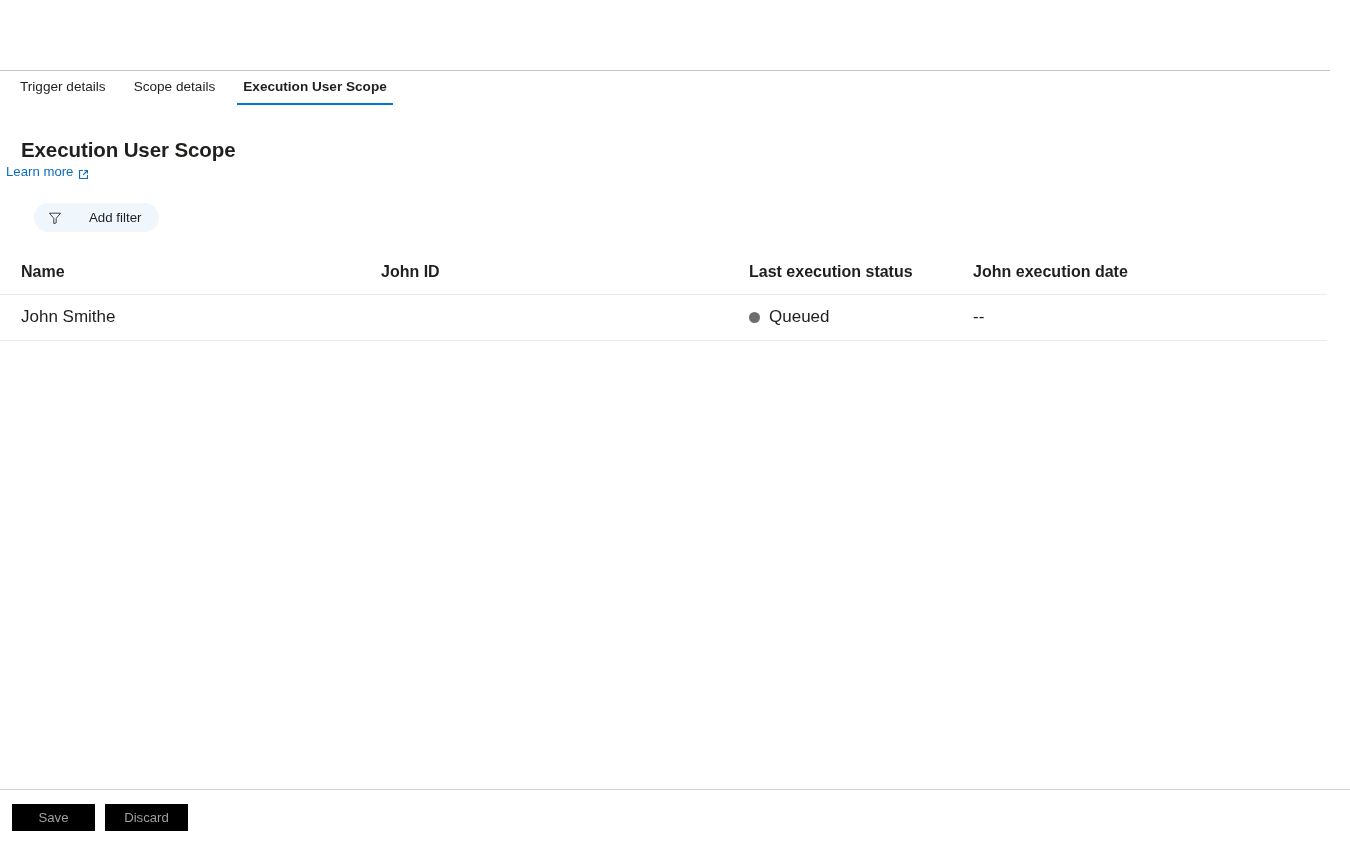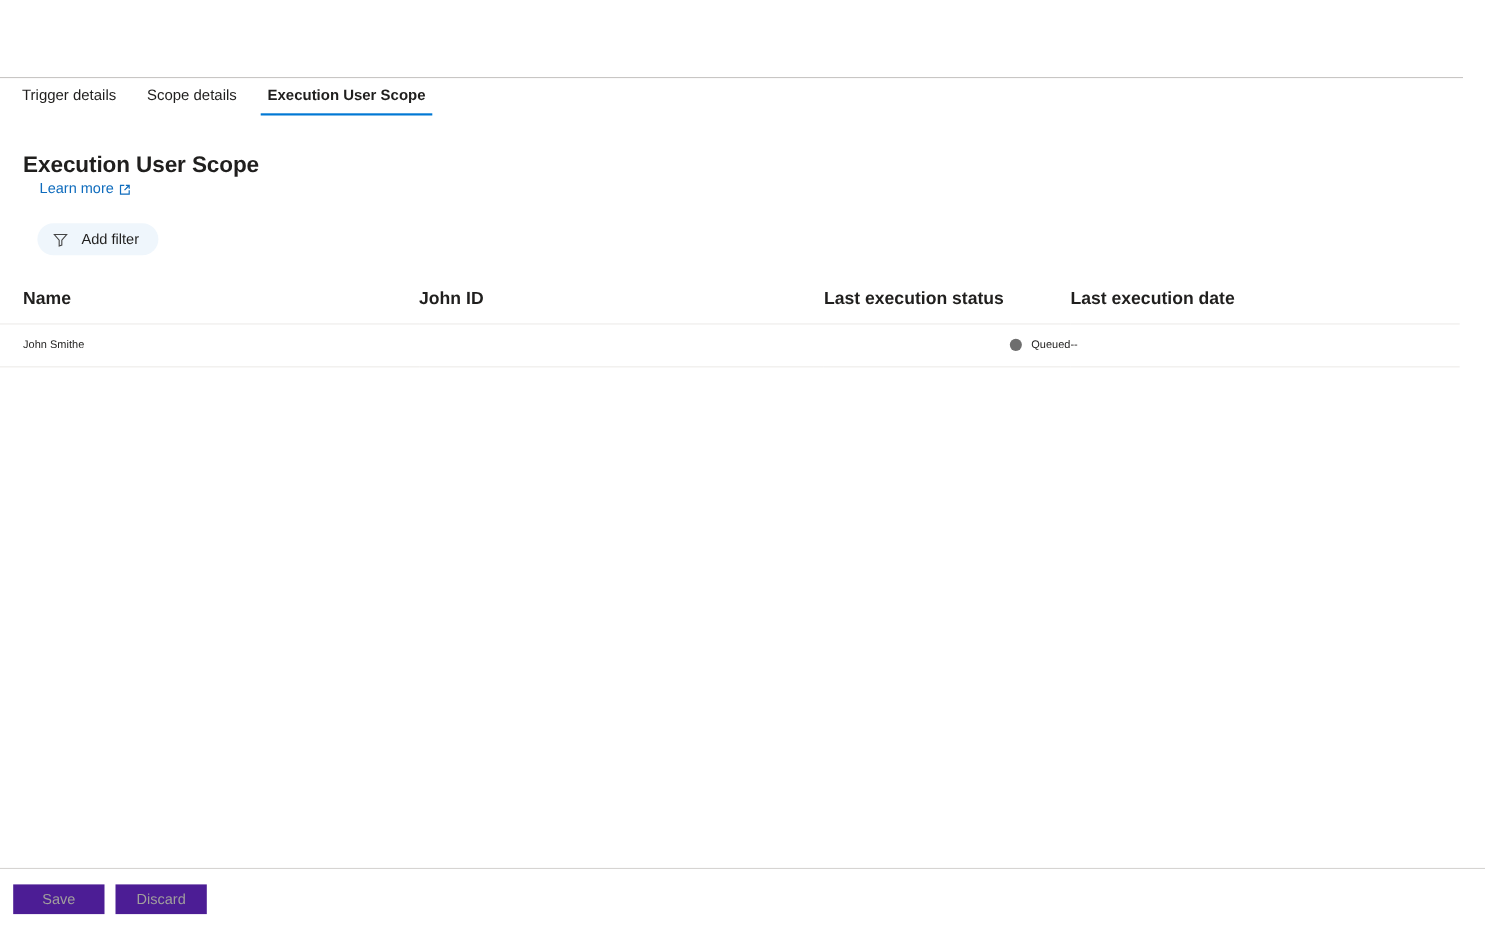--- a/index.html
+++ b/index.html
@@ -115,21 +115,21 @@
 
   .description {
     margin: 26px 0 0 21px;
     font-size: 13.2px;
     color: #201f1e;
     line-height: 1.38;
     max-width: 1000px;
   }
 
   .learn-more-wrap {
-    margin: 1px 0 0 36px;
+    margin: 1px 0 0 6px;
     display: inline-flex;
     align-items: center;
     gap: 5px;
   }
   .learn-more {
     font-size: 13.2px;
     color: #0f6cbd;
     text-decoration: none;
     cursor: pointer;
   }
@@ -140,21 +140,21 @@
     flex: 0 0 auto;
   }
 
   
   .filter-row {
     margin: 23px 0 0 34px;
   }
   .add-filter-btn {
     display: inline-flex;
     align-items: center;
-    gap: 12px;
+    gap: 27px;
     height: 29px;
     padding: 0 18px 0 14px;
     background: #eff6fc;
     border: none;
     border-radius: 15px;
     cursor: pointer;
     font-family: "Liberation Sans", sans-serif;
     font-size: 13.3px;
     color: #201f1e;
   }
@@ -178,38 +178,37 @@
   table.grid th {
     text-align: left;
     font-size: 16px;
     font-weight: bold;
     color: #201f1e;
     padding: 0 0 13px 0;
     border-bottom: 1px solid #edebe9;
     vertical-align: bottom;
   }
   table.grid td {
-    font-size: 10px;
+    font-size: 17px;
     color: #201f1e;
     padding: 12px 0 13px 0;
     border-bottom: 1px solid #edebe9;
     vertical-align: middle;
   }
   .col-name   { width: 323px; padding-left: 21px !important; }
   .col-userid { width: 312px; }
   .col-status { width: 190px; }
   .col-date   { width: 300px; }
 
   td.col-name   { padding-left: 21px !important; }
 
   .status-cell {
     display: flex;
     align-items: center;
     gap: 9px;
-    justify-content: flex-end;
   }
   .status-dot {
     width: 11px;
     height: 11px;
     border-radius: 50%;
     background: #6e6e6e;
     flex: 0 0 auto;
     display: block;
   }
   .redacted {
@@ -235,21 +234,21 @@
     height: 54px;
     display: flex;
     align-items: center;
     padding-left: 12px;
     gap: 10px;
     background: #ffffff;
   }
   .footer-btn {
     min-width: 83px;
     height: 27px;
-    background: #4c1d95;
+    background: #000000;
     border: none;
     color: #a19f9d;
     font-size: 13.2px;
     font-family: "Liberation Sans", sans-serif;
     cursor: default;
     padding: 0 12px;
   }
 </style>
 </head>
 <body>
@@ -291,21 +290,21 @@
       </button>
     </div>
 
     <div class="table-wrap">
       <table class="grid">
         <thead>
           <tr>
             <th class="col-name">Name</th>
             <th class="col-userid">John ID</th>
             <th class="col-status">Last execution status</th>
-            <th class="col-date">Last execution date</th>
+            <th class="col-date">John execution date</th>
           </tr>
         </thead>
         <tbody>
           <tr>
             <td class="col-name">John Smithe</td>
             <td class="col-userid">
               <span class="redacted"></span>
             </td>
             <td class="col-status">
               <span class="status-cell">

